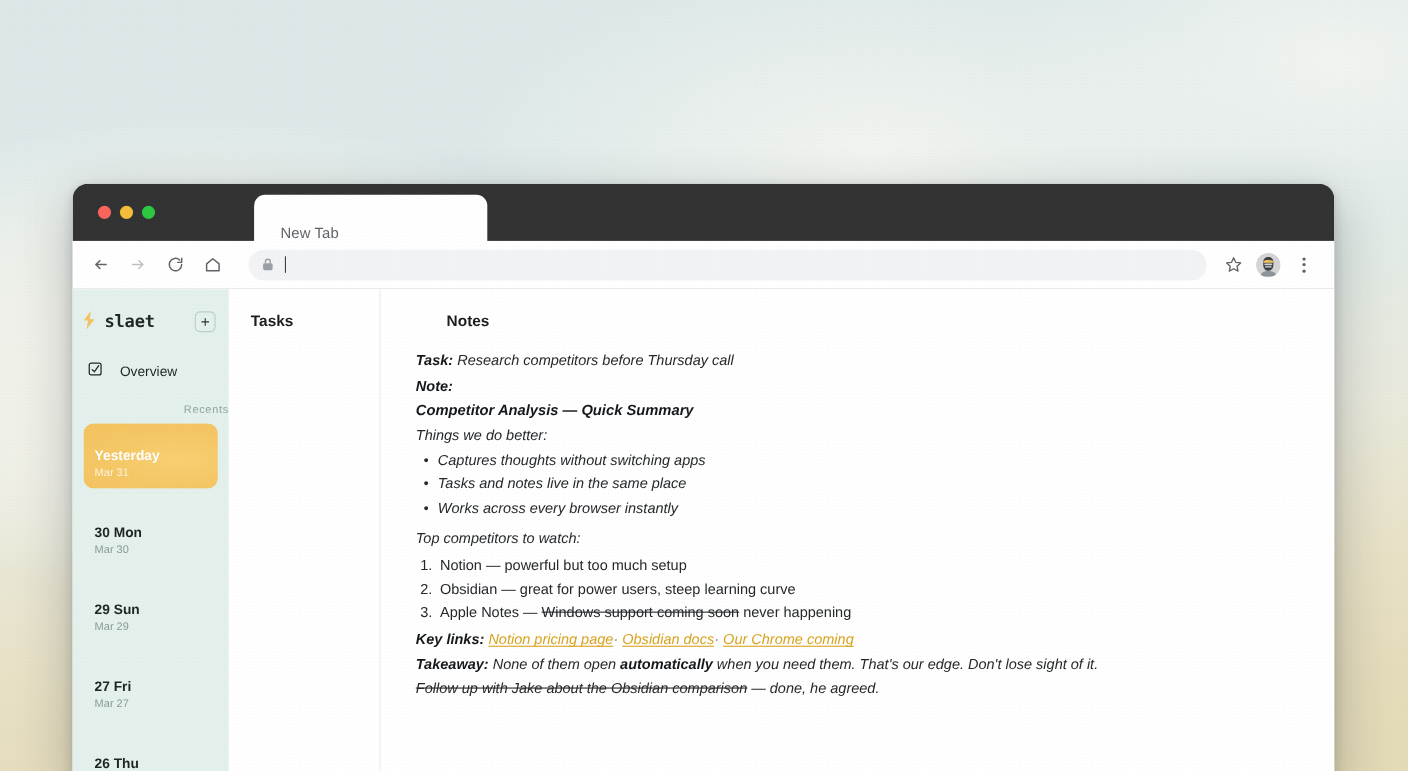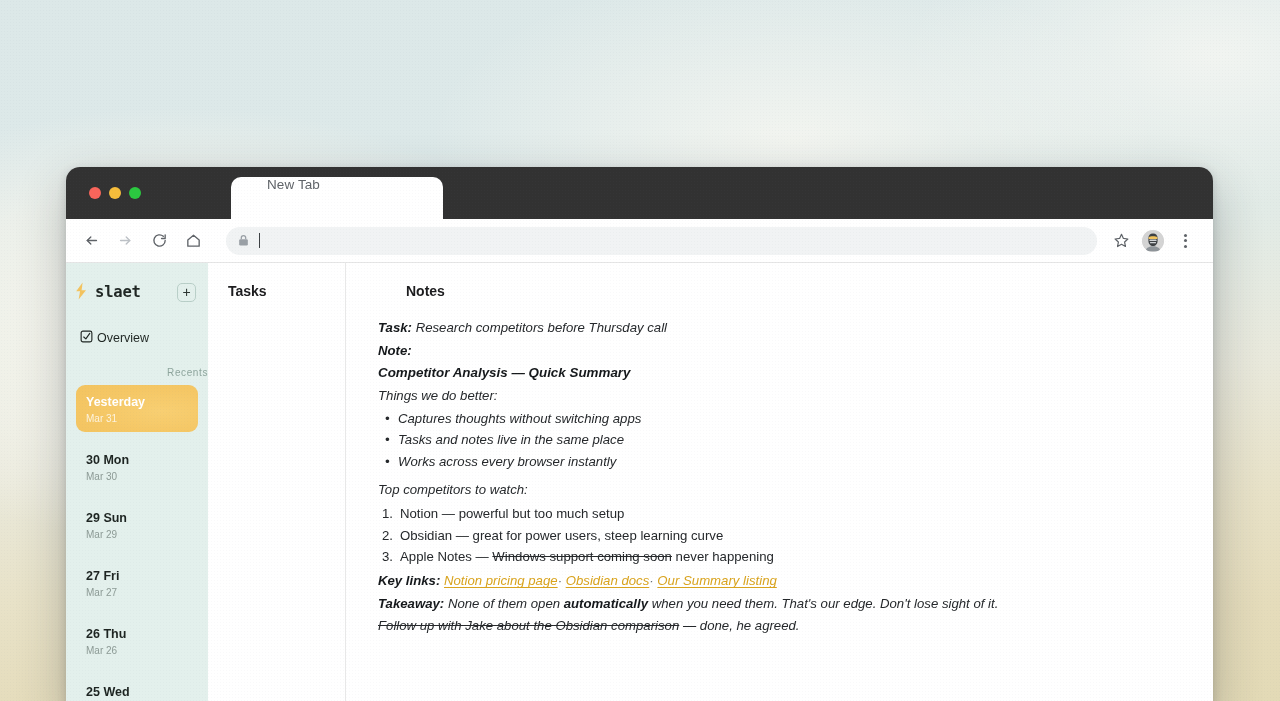--- a/index.html
+++ b/index.html
@@ -77,22 +77,22 @@
 
   .tab {
     position: absolute;
     left: 165px;
     bottom: 0;
     width: 212px;
     height: 42px;
     background: #ffffff;
     border-radius: 10px 10px 0 0;
     display: flex;
-    align-items: flex-start;
-    padding-left: 36px;
+    align-items: flex-end;
+    padding-left: 24px;
   }
   .tab-title {
     font-size: 13.5px;
     color: #5f6368;
     font-family: "Liberation Sans", sans-serif;
     letter-spacing: 0.1px;
   }
 
   
   .toolbar {
@@ -185,37 +185,37 @@
     border-radius: 5px;
     display: flex; align-items: center; justify-content: center;
     color: #2b3330;
     font-size: 14px;
     line-height: 1;
     background: transparent;
   }
   .overview-row {
     display: flex;
     align-items: center;
-    gap: 4px;
+    gap: 16px;
     padding: 0 14px;
     height: 22px;
     margin-bottom: 18px;
   }
   .overview-label { font-size: 12.5px; color: #1f2623; }
   .recents-label {
     font-size: 10px;
     color: #8ea59d;
     letter-spacing: 0.6px;
     padding: 0 0;
     margin-bottom: 7px;
     text-align: right;
   }
   .recent-item {
     margin: 0 10px 11px 10px;
-    padding: 10px 10px 7px 10px;
+    padding: 22px 10px 7px 10px;
     border-radius: 9px;
   }
   .recent-item.active {
     background:
       radial-gradient(ellipse 120px 40px at 70% 55%, #f8cf72 0%, #f5c765 55%, #f3c35f 100%),
       linear-gradient(135deg, #f7cd77 0%, #f2c05a 100%);
   }
   .recent-title {
     font-size: 12.5px;
     font-weight: 700;
@@ -472,21 +472,21 @@
         <ol class="numbers">
           <li>Notion — powerful but too much setup</li>
           <li>Obsidian — great for power users, steep learning curve</li>
           <li><span>Apple Notes — </span><span class="strike">Windows support coming soon</span><span> never happening</span></li>
         </ol>
 
         <div class="nline">
           <b>Key links:</b>
           <a href="#" class="nlink">Notion pricing page</a><span class="sep">·</span>
           <a href="#" class="nlink">Obsidian docs</a><span class="sep">·</span>
-          <a href="#" class="nlink">Our Summary listing</a>
+          <a href="#" class="nlink">Our Chrome coming</a>
         </div>
 
         <div class="nline">
           <b>Takeaway:</b><span> None of them open </span><b>automatically</b><span> when you need them. That's our edge. Don't lose sight of it.</span>
         </div>
 
         <div class="nline">
           <span class="strike">Follow up with Jake about the Obsidian comparison</span><span> — done, he agreed.</span>
         </div>
       </div>

